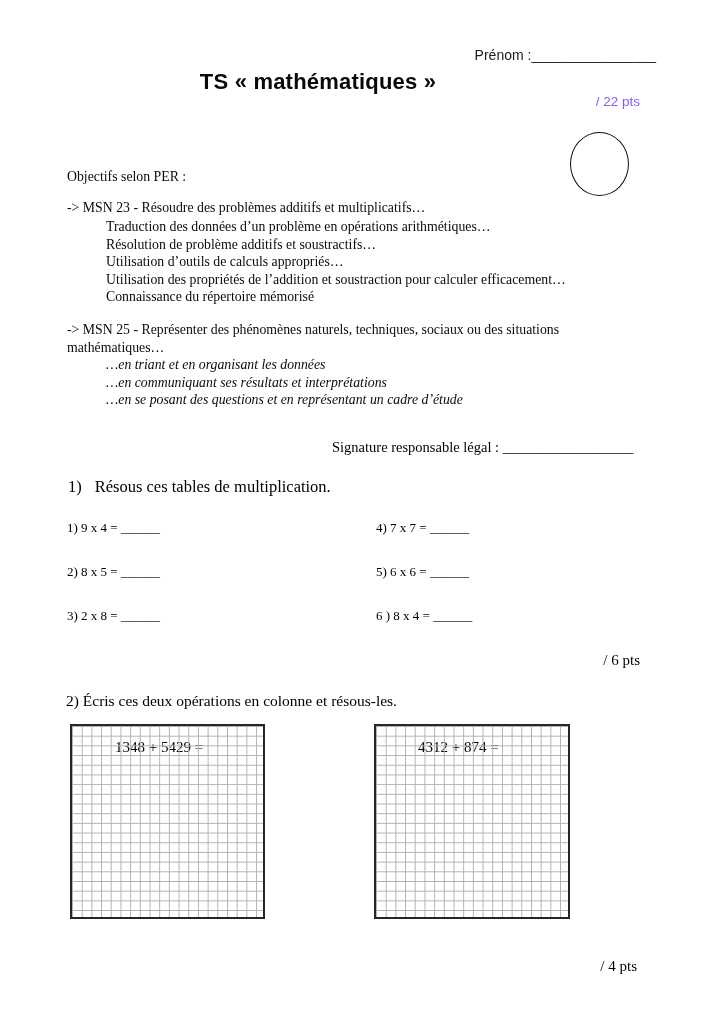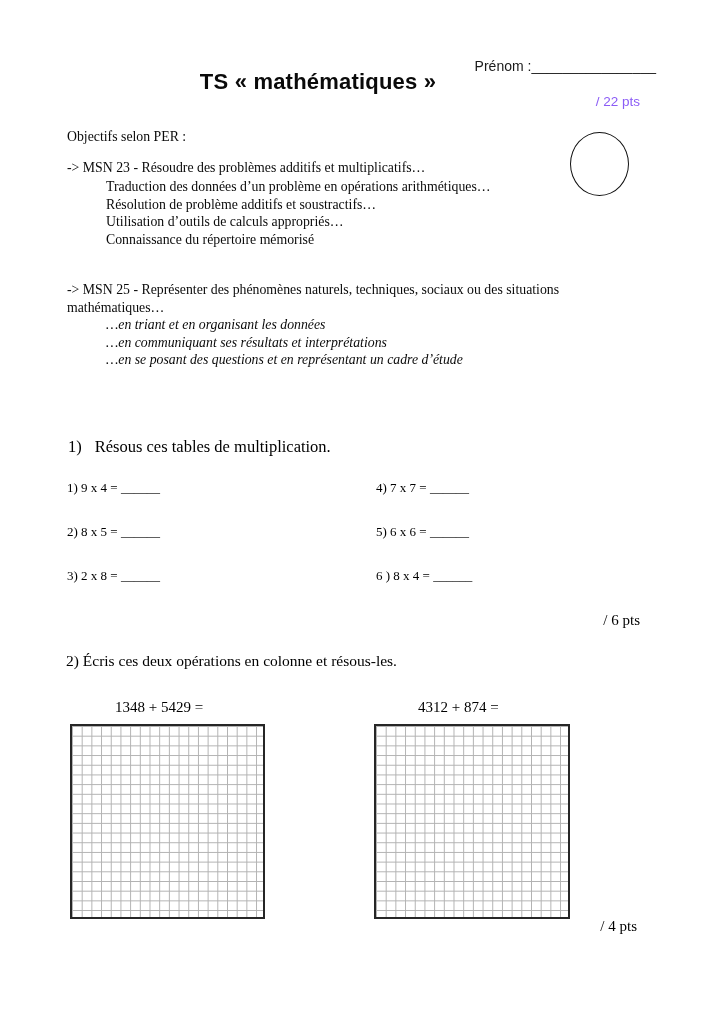--- a/index.html
+++ b/index.html
@@ -1,21 +1,21 @@
 <!DOCTYPE html>
 <html><head>
 <meta charset="utf-8">
 <style>
   html,body{margin:0;padding:0;background:#ffffff;}
   .page{position:relative;width:724px;height:1024px;background:#ffffff;overflow:hidden;color:#000;}
   .abs{position:absolute;}
   .sans{font-family:"Liberation Sans",sans-serif;}
-  .serif{font-family:"Liberation Serif",serif;}
+  .serif{font-family:"Liberation Serif",serif;margin-top:40px;}
 
-  .prenom{top:58px;right:68px;font-size:14px;color:#1a1a1a;}
+  .prenom{top:47px;right:68px;font-size:14px;color:#1a1a1a;}
   .title{top:69px;left:0;width:636px;text-align:center;font-size:22px;font-weight:bold;letter-spacing:.2px;color:#0a0a0a;}
   .pts-22{top:94px;right:84px;font-size:13.5px;color:#8b5cf6;}
 
   .body-text{font-size:13.8px;line-height:17.5px;color:#0a0a0a;}
   .objectifs{top:128px;left:67px;}
   .msn23-intro{top:159px;left:67px;}
   .msn23-items{top:178px;left:106px;}
   .msn25-block{top:281px;left:67px;}
   .msn25-items{top:316px;left:106px;font-style:italic;}
 
@@ -58,36 +58,38 @@
   <div class="abs sans pts-22">/ 22 pts</div>
 
   <div class="abs serif body-text objectifs">Objectifs selon PER :</div>
 
   <div class="abs serif body-text msn23-intro">-&gt; MSN 23 - Résoudre des problèmes additifs et multiplicatifs…</div>
 
   <div class="abs serif body-text msn23-items">
     <div>Traduction des données d’un problème en opérations arithmétiques…</div>
     <div>Résolution de problème additifs et soustractifs…</div>
     <div>Utilisation d’outils de calculs appropriés…</div>
+    <div>Utilisation des propriétés de l’addition et soustraction pour calculer efficacement…</div>
     <div>Connaissance du répertoire mémorisé</div>
   </div>
 
   <div class="abs circle"></div>
 
   <div class="abs serif body-text msn25-block">
     <div>-&gt; MSN 25 - Représenter des phénomènes naturels, techniques, sociaux ou des situations</div>
     <div>mathématiques…</div>
   </div>
 
   <div class="abs serif body-text msn25-items">
     <div>…en triant et en organisant les données</div>
     <div>…en communiquant ses résultats et interprétations</div>
     <div>…en se posant des questions et en représentant un cadre d’étude</div>
   </div>
 
+  <div class="abs serif signature">Signature responsable légal : __________________</div>
 
   <div class="abs serif q1-heading">
     <span>1)</span>
     <span>Résous ces tables de multiplication.</span>
   </div>
 
   <div class="abs serif prob prob-left prob-row1">1) 9 x 4 = ______</div>
   <div class="abs serif prob prob-left prob-row2">2) 8 x 5 = ______</div>
   <div class="abs serif prob prob-left prob-row3">3) 2 x 8 = ______</div>
   <div class="abs serif prob prob-right prob-row1">4) 7 x 7 = ______</div>

